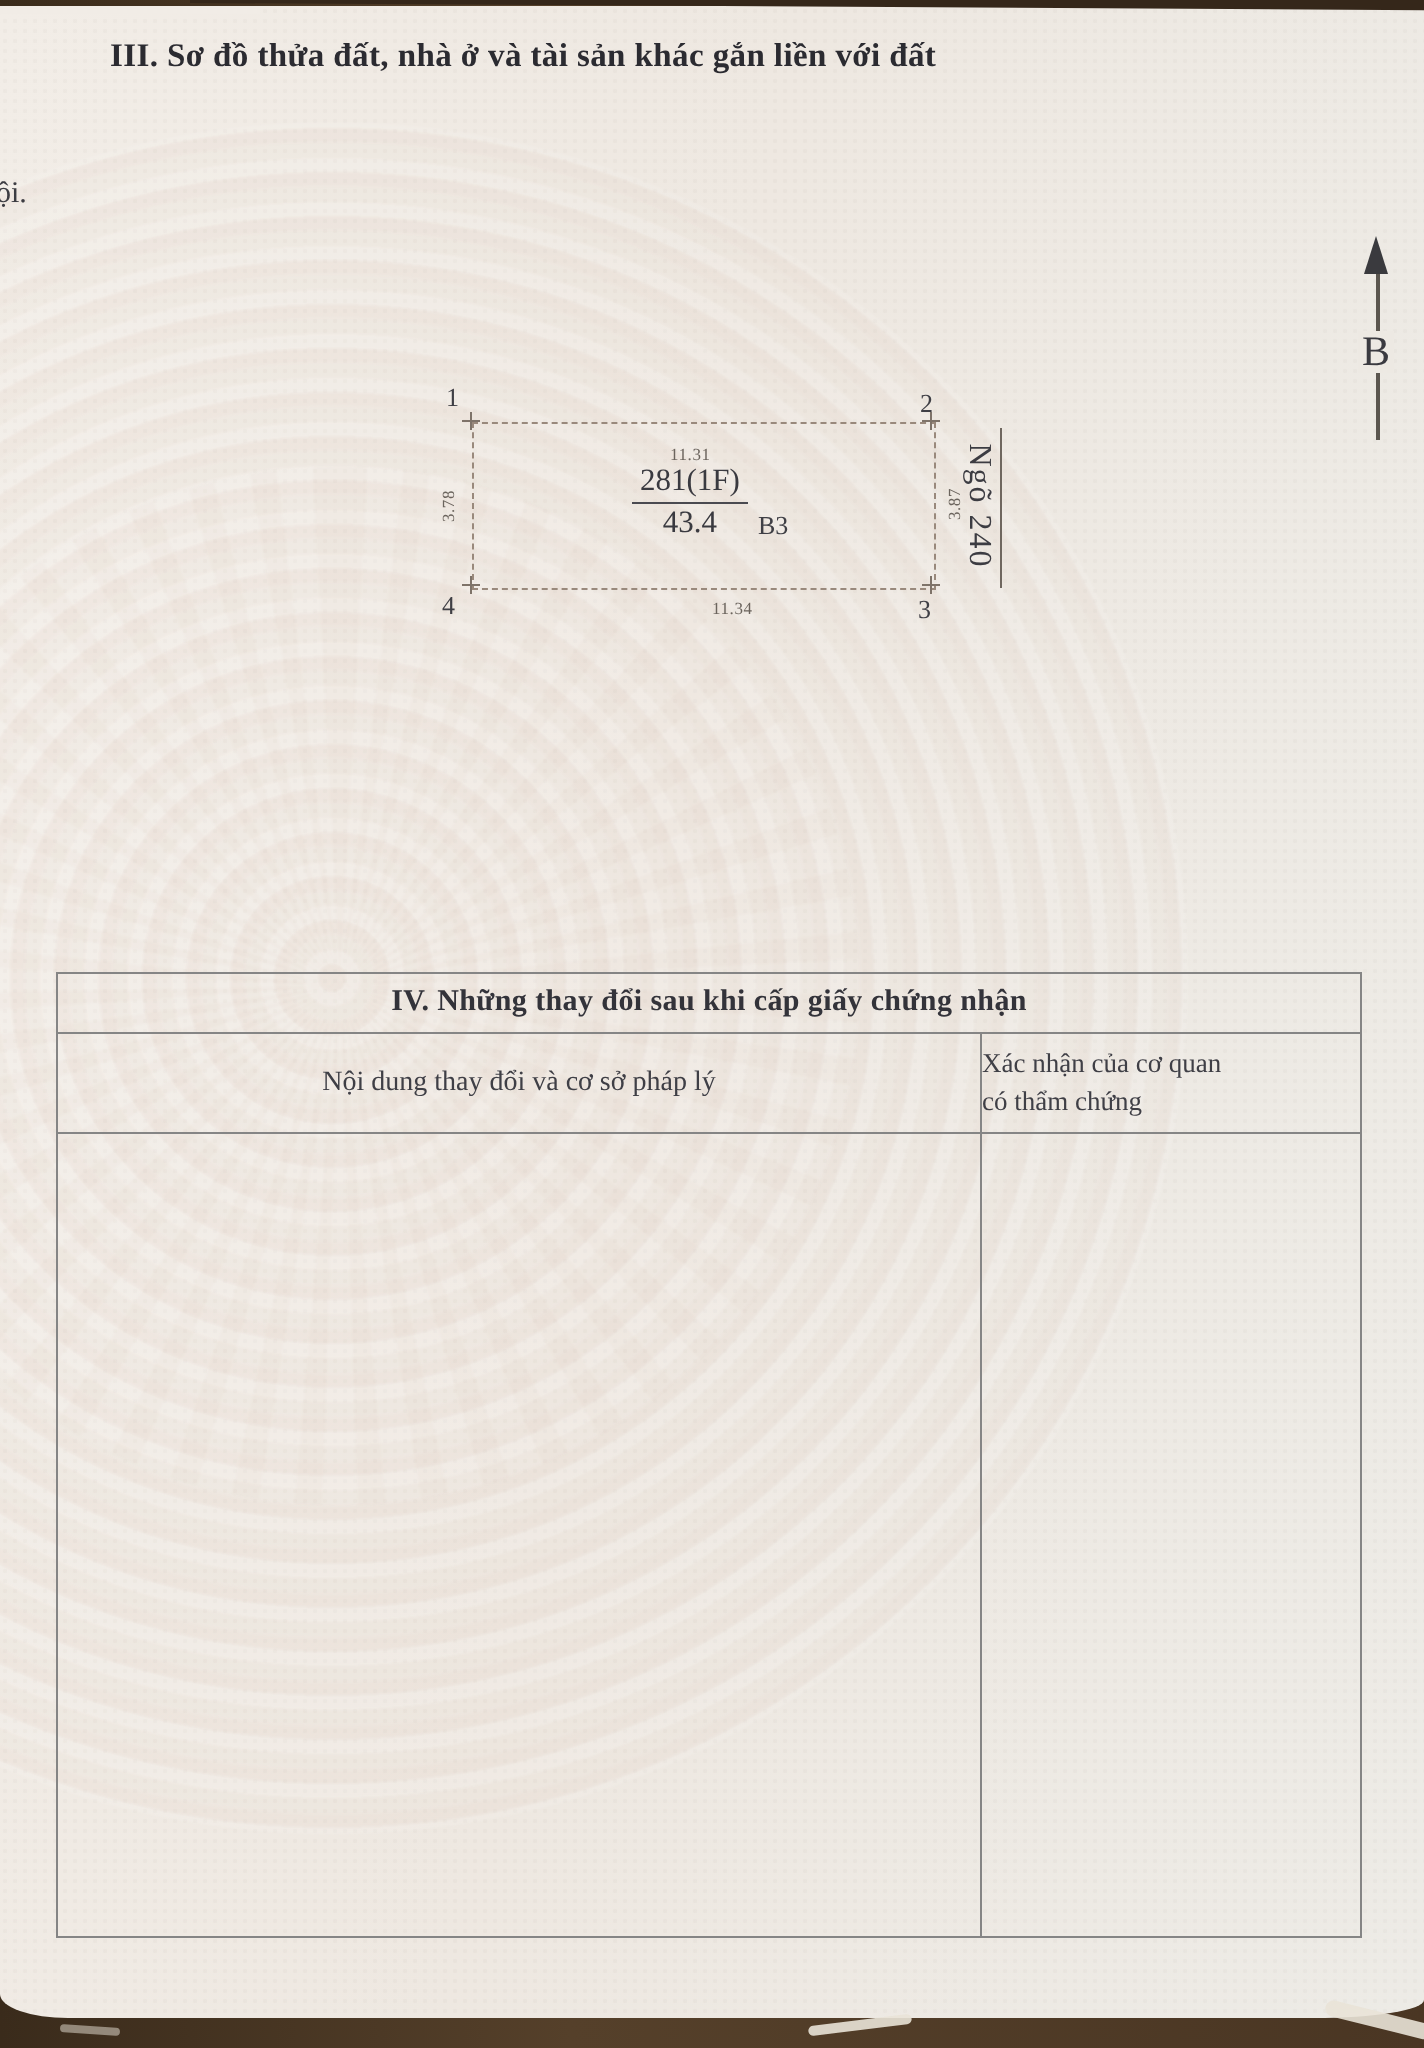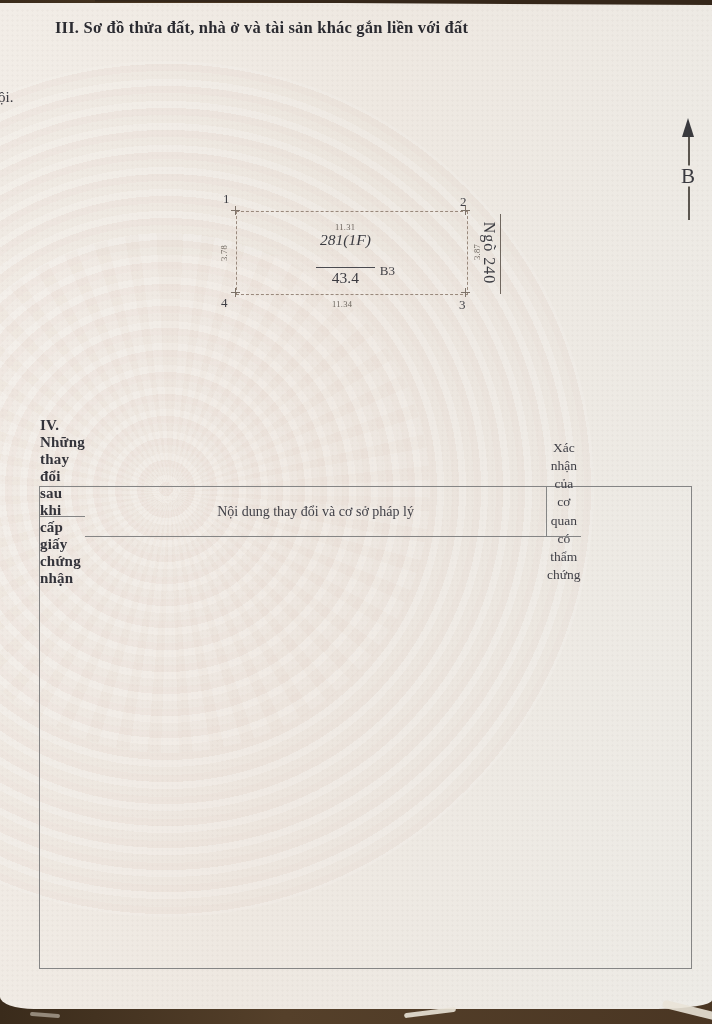--- a/index.html
+++ b/index.html
@@ -54,37 +54,37 @@
   .parcel-rect{position:absolute;left:236px;top:208px;width:230px;height:82px;
     border:1px dashed #99897c;}
   .tick{position:absolute;width:9px;height:9px;}
   .tick::before{content:"";position:absolute;left:4px;top:0;width:1px;height:9px;background:#7e7369;}
   .tick::after{content:"";position:absolute;top:4px;left:0;height:1px;width:9px;background:#7e7369;}
   .corner-num{position:absolute;font-size:13px;color:#3f3f45;}
   .dim{position:absolute;font-size:8.5px;color:#6b645d;letter-spacing:.3px;white-space:nowrap;}
   .dim.rot{transform:translate(-50%,-50%) rotate(-90deg);}
   .parcel-label{position:absolute;left:316px;top:228px;display:flex;align-items:center;}
   .frac{display:flex;flex-direction:column;align-items:center;}
-  .frac .num{font-size:15.5px;color:#3a3a40;padding:0 4px 18px 4px;border-bottom:1.2px solid #4a4a50;font-style:italic;}
+  .frac .num{font-size:15.5px;color:#3a3a40;padding:0 4px 1px 4px;border-bottom:1.2px solid #4a4a50;}
   .frac .den{font-size:15.5px;color:#3a3a40;padding-top:1px;text-align:right;}
   .b3{font-size:13px;color:#3f3f45;margin-left:5px;margin-top:24px;}
   .road{position:absolute;left:489px;top:250px;transform:translate(-50%,-50%) rotate(90deg);
     font-size:16px;color:#3c3c42;white-space:nowrap;letter-spacing:1px;}
   .road-line{position:absolute;left:500px;top:211px;width:1px;height:80px;background:#6f675f;}
 
   
   .tbl{position:absolute;left:28px;top:483px;width:653px;height:483px;
-    border:1px solid #858585;box-sizing:border-box;display:flex;flex-direction:row;margin-left:11px;}
+    border:1px solid #858585;box-sizing:border-box;display:flex;flex-direction:column;}
   .tbl-title{height:30px;border-bottom:1px solid #858585;display:flex;align-items:center;justify-content:center;
     font-size:15px;font-weight:bold;color:#33333a;box-sizing:border-box;letter-spacing:.2px;}
   .tbl-head{height:50px;display:flex;border-bottom:1px solid #858585;box-sizing:border-box;}
   .tbl-body{flex:1;display:flex;}
   .cell-l{width:462px;border-right:1px solid #858585;box-sizing:border-box;
     display:flex;align-items:center;justify-content:center;font-size:14px;color:#3f3f46;font-family:Liberation Serif, serif;}
-  .cell-r{flex:1;display:flex;flex-direction:column;align-items:flex-end;justify-content:center;
+  .cell-r{flex:1;display:flex;flex-direction:column;align-items:flex-start;justify-content:center;
     font-size:13.5px;color:#3f3f46;line-height:1.35;text-align:center;}
 
   
   .string{position:absolute;background:#e9e3d7;border-radius:4px;opacity:.9;}
   .s1{left:404px;top:1010px;width:52px;height:5px;transform:rotate(-7deg);}
   .s2{left:662px;top:1006px;width:55px;height:8px;transform:rotate(14deg);}
   .s3{left:30px;top:1013px;width:30px;height:4px;transform:rotate(4deg);opacity:.5;}
 </style>
 </head>
 <body>
@@ -107,21 +107,21 @@
     <div class="tick" style="left:461px;top:203px;"></div>
     <div class="tick" style="left:461px;top:285px;"></div>
     <div class="tick" style="left:231px;top:285px;"></div>
 
     <span class="corner-num" style="left:223px;top:188px;">1</span>
     <span class="corner-num" style="left:460px;top:191px;">2</span>
     <span class="corner-num" style="left:459px;top:294px;">3</span>
     <span class="corner-num" style="left:221px;top:292px;">4</span>
 
     <span class="dim" style="left:335px;top:194px;margin-top:25px;">11.31</span>
-    <span class="dim" style="left:332px;top:296px;">11.34</span>
+    <span class="dim" style="left:356px;top:296px;">11.34</span>
     <span class="dim rot" style="left:224px;top:250px;">3.78</span>
     <span class="dim rot" style="left:477px;top:249px;">3.87</span>
 
     <div class="parcel-label">
       <div class="frac">
         <span class="num">281(1F)</span>
         <span class="den">43.4</span>
       </div>
       <span class="b3">B3</span>
     </div>

